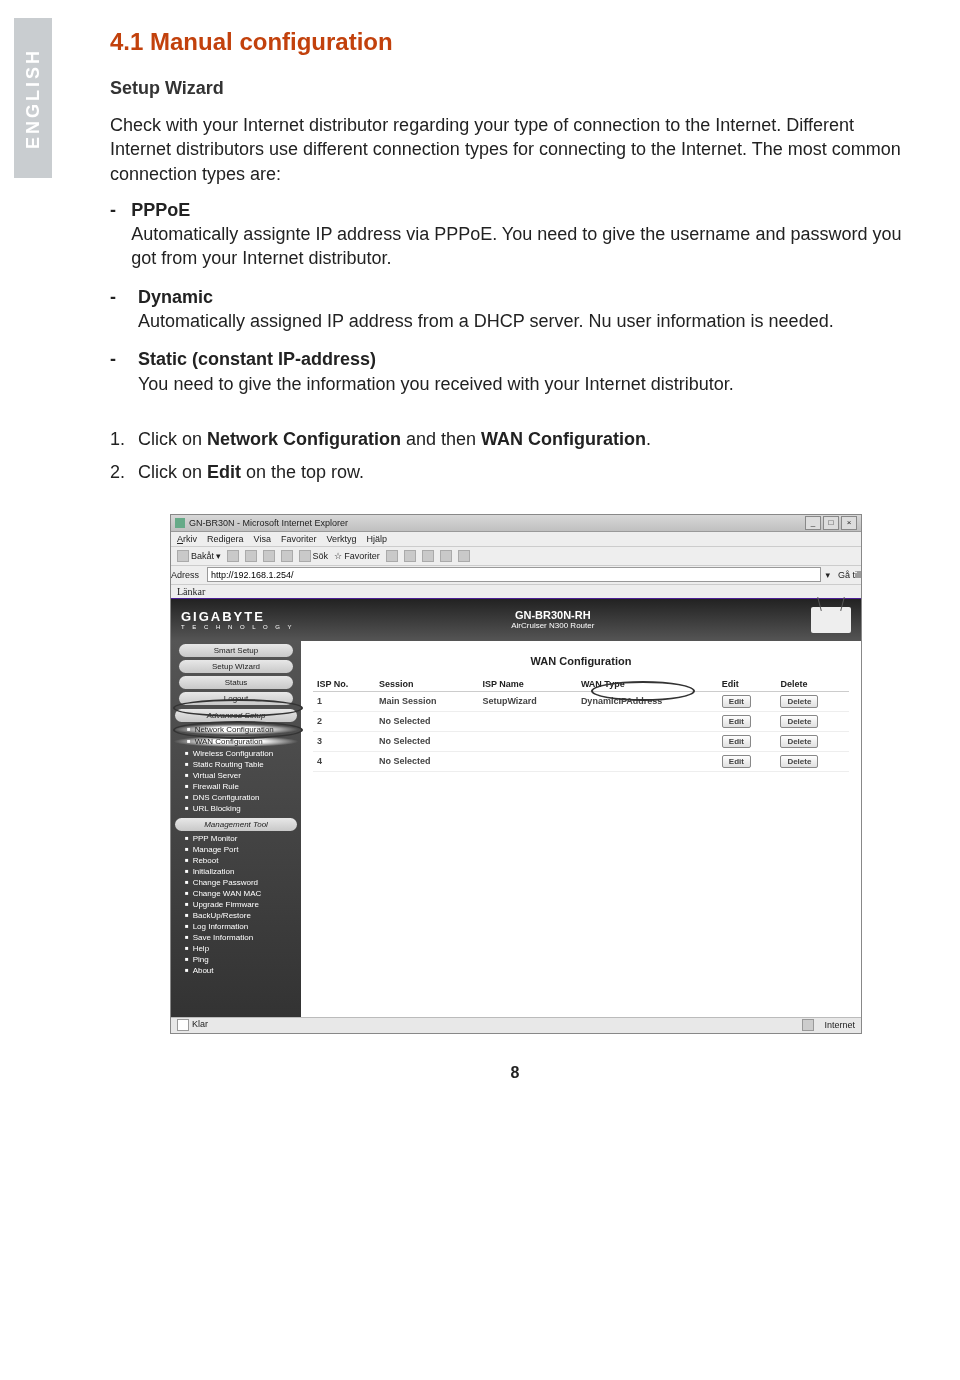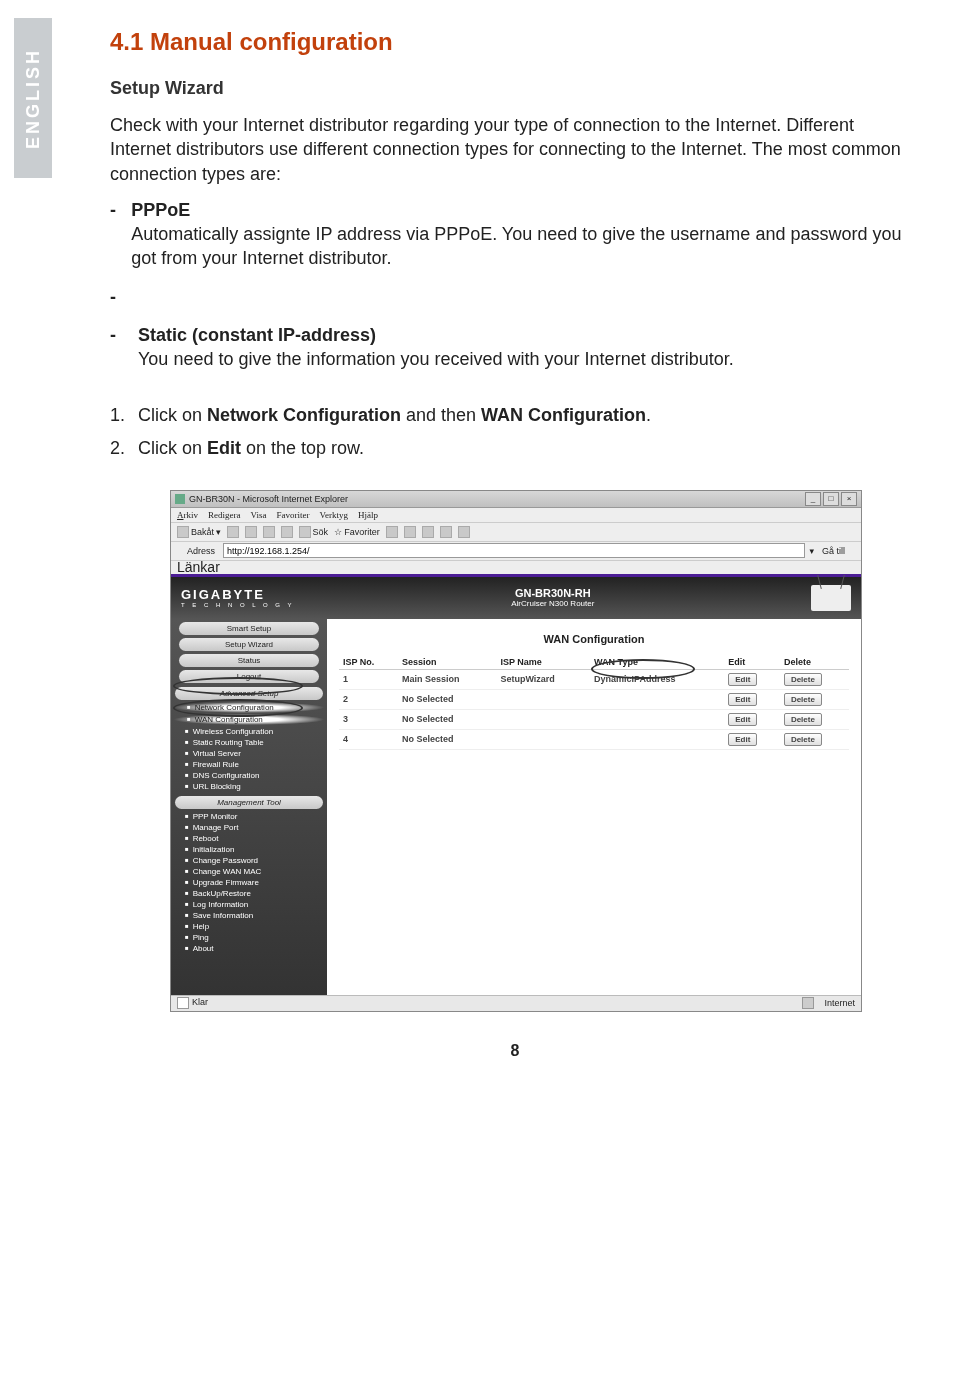--- a/index.html
+++ b/index.html
@@ -94,48 +94,48 @@
   .titlebar .ticon {
     width: 10px; height: 10px; background: #6a8; margin-right: 4px;
   }
   .titlebar .spacer { flex: 1; }
   .titlebar .wbtn {
     width: 14px; height: 12px; background: #ddd; border: 1px solid #888;
     margin-left: 2px; font-size: 8px; line-height: 12px; text-align: center;
   }
   .menubar {
     background: #eee; height: 14px; display: flex; gap: 10px;
-    padding: 0 6px; align-items: center; border-bottom: 1px solid #ccc; font-family: Liberation Serif, serif;
+    padding: 0 6px; align-items: center; border-bottom: 1px solid #ccc;
   }
   .menubar span { font-size: 9px; }
   .menubar span u { text-decoration: underline; }
   .toolbar {
     background: #eee; height: 18px; display: flex; gap: 6px;
     padding: 0 6px; align-items: center; border-bottom: 1px solid #ccc;
   }
   .toolbar .tbtn { font-size: 9px; display: flex; align-items: center; gap: 2px; }
   .toolbar .ticon2 {
     width: 10px; height: 10px; background: #c9c9c9; border: 1px solid #aaa;
   }
   .addrbar {
     background: #eee; height: 18px; display: flex; gap: 4px;
-    padding: 0 16px; align-items: center; border-bottom: 1px solid #ccc;
+    padding: 0 0; align-items: center; border-bottom: 1px solid #ccc;
   }
   .addrbar input {
     flex: 1; font-size: 9px; height: 13px; border: 1px solid #999;
     padding: 0 3px; background: #fff;
   }
   .addrbar .golabel { font-size: 9px; text-align: right; }
   .linkbar {
-    background: #eee; height: 13px; padding: 0 6px; font-size: 14px;
-    border-bottom: 3px solid #4c1d95; line-height: 13px;
+    background: #eee; height: 13px; padding: 0 6px; font-size: 10px;
+    border-bottom: 1px solid #4c1d95; line-height: 13px; font-family: Liberation Serif, serif;
   }
   .router-area { display: flex; background: #fff; }
   .sidebar {
-    width: 156px;
+    width: 130px;
     background: linear-gradient(#555,#333);
     color: #fff;
     padding-bottom: 14px;
     font-size: 8px;
   }
   .router-header {
     background: linear-gradient(#222,#555);
     color: #fff;
     height: 42px;
     display: flex;
@@ -282,20 +282,24 @@
 
   <div class="list-row">
     <div class="list-dash">-</div>
     <div class="list-body">
       <span class="label">PPPoE</span>
       <span>Automatically assignte IP address via PPPoE. You need to give the username and password you got from your Internet distributor.</span>
     </div>
   </div>
   <div class="list-row">
     <div class="list-dash">-</div>
+    <div class="list-body">
+      <span class="label">Dynamic</span>
+      <span>Automatically assigned IP address from a DHCP server.  Nu user information is needed.</span>
+    </div>
   </div>
   <div class="list-row">
     <div class="list-dash">-</div>
     <div class="list-body">
       <span class="label">Static (constant IP-address)</span>
       <span>You need to give the information you received with your Internet distributor.</span>
     </div>
   </div>
 
   <div class="steps">

